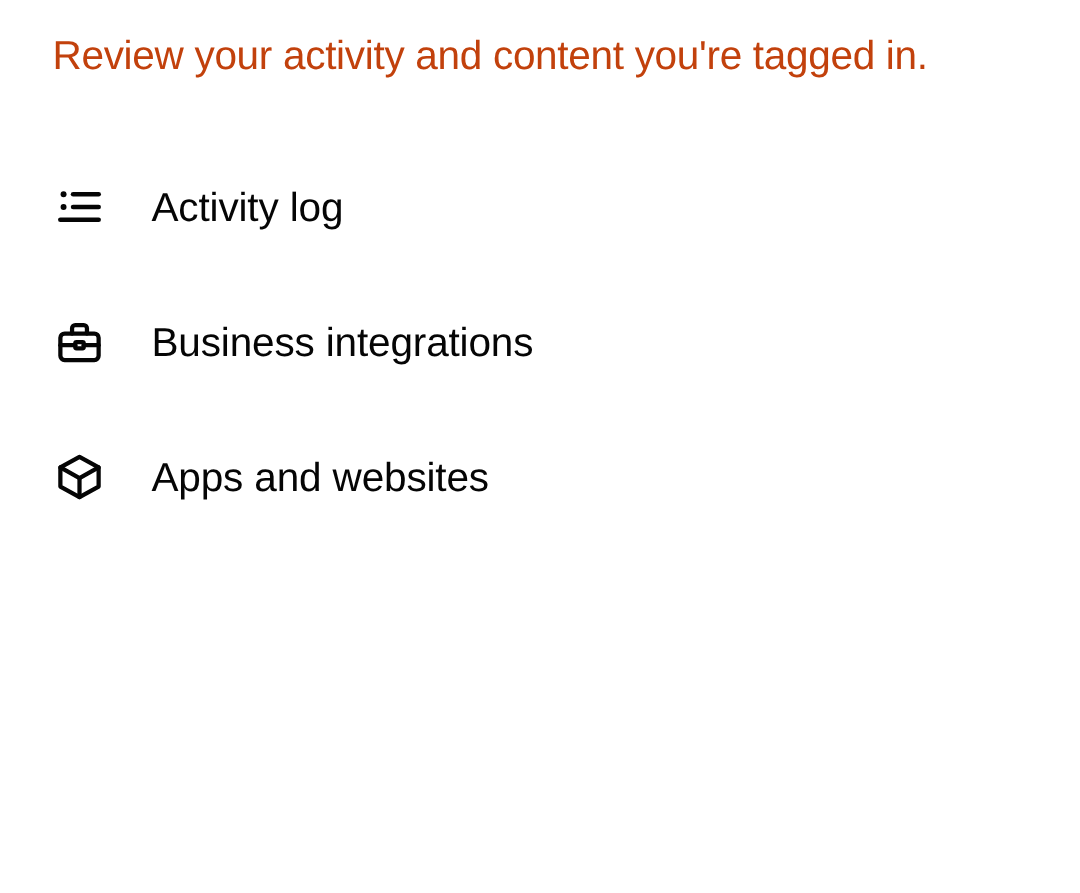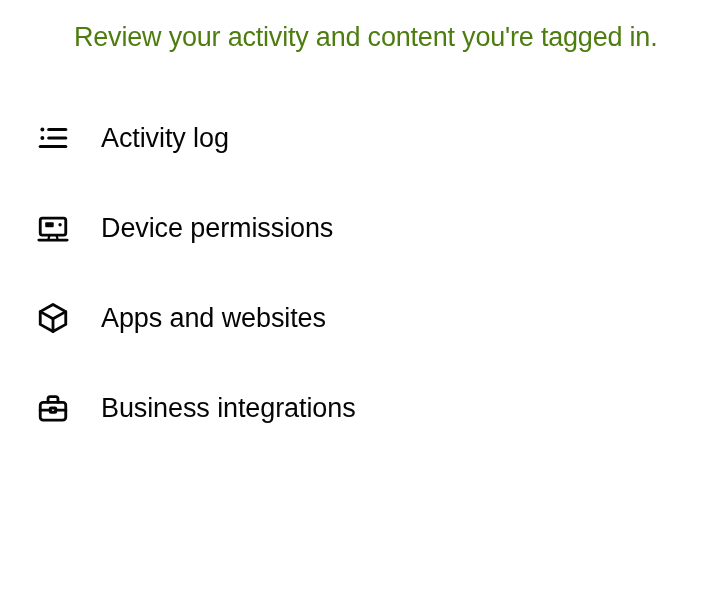--- a/index.html
+++ b/index.html
@@ -20,24 +20,23 @@
     .title {
       font-size: 32px;
       font-weight: 700;
       color: #050505;
       letter-spacing: -0.3px;
       margin-bottom: 5px;
     }
     .subtitle {
       font-size: 27px;
       font-weight: 400;
-      color: #4d7c0f;
+      color: #c2410c;
       line-height: 1.3;
       letter-spacing: -0.2px;
-      margin-left: 39px;
     }
     .menu {
       display: flex;
       flex-direction: column;
     }
     .menu-item {
       display: flex;
       align-items: center;
       gap: 30px;
       padding: 27px 0;
@@ -77,51 +76,39 @@
         <circle cx="4.5" cy="6" r="1.4" fill="#050505" stroke="none"></circle>
         <line x1="9" y1="6" x2="21" y2="6"></line>
         <circle cx="4.5" cy="12" r="1.4" fill="#050505" stroke="none"></circle>
         <line x1="9" y1="12" x2="21" y2="12"></line>
         <line x1="3" y1="18" x2="21" y2="18"></line>
       </svg>
     </span>
     <span class="menu-label">Activity log</span>
   </div>
 
-  <div class="menu-item">
-    <span class="icon-wrap">
-      <svg viewBox="0 0 24 24" fill="none" stroke="#050505" stroke-width="2" stroke-linejoin="round">
-        <rect x="3" y="5" width="18" height="12" rx="1.5"></rect>
-        <rect x="6.5" y="8" width="6" height="3.5" rx="0.7" fill="#050505" stroke="none"></rect>
-        <circle cx="17" cy="9.7" r="1.2" fill="#050505" stroke="none"></circle>
-        <path d="M2 20.5 L22 20.5" stroke-linecap="round"></path>
-        <path d="M9.5 17 L8.7 20.5 M14.5 17 L15.3 20.5" stroke-width="1.6"></path>
-      </svg>
-    </span>
-    <span class="menu-label">Device permissions</span>
-  </div>
-
-  <div class="menu-item">
-    <span class="icon-wrap">
-      <svg viewBox="0 0 24 24" fill="none" stroke="#050505" stroke-width="2" stroke-linejoin="round" stroke-linecap="round">
-        <path d="M12 2.5 L21 7.5 L21 16.5 L12 21.5 L3 16.5 L3 7.5 Z"></path>
-        <path d="M3 7.5 L12 12.5 L21 7.5"></path>
-        <path d="M12 12.5 L12 21.5"></path>
-      </svg>
-    </span>
-    <span class="menu-label">Apps and websites</span>
-  </div>
 
   <div class="menu-item">
     <span class="icon-wrap">
       <svg viewBox="0 0 24 24" fill="none" stroke="#050505" stroke-width="2" stroke-linejoin="round" stroke-linecap="round">
         <rect x="3" y="8" width="18" height="12.5" rx="2"></rect>
         <path d="M8.5 8 V5.5 a1.5 1.5 0 0 1 1.5 -1.5 h4 a1.5 1.5 0 0 1 1.5 1.5 V8"></path>
         <path d="M3 13.5 h7"></path>
         <path d="M14 13.5 h7"></path>
         <rect x="10" y="12" width="4" height="3" rx="0.6"></rect>
       </svg>
     </span>
     <span class="menu-label">Business integrations</span>
   </div>
 
+  <div class="menu-item">
+    <span class="icon-wrap">
+      <svg viewBox="0 0 24 24" fill="none" stroke="#050505" stroke-width="2" stroke-linejoin="round" stroke-linecap="round">
+        <path d="M12 2.5 L21 7.5 L21 16.5 L12 21.5 L3 16.5 L3 7.5 Z"></path>
+        <path d="M3 7.5 L12 12.5 L21 7.5"></path>
+        <path d="M12 12.5 L12 21.5"></path>
+      </svg>
+    </span>
+    <span class="menu-label">Apps and websites</span>
+  </div>
+
 
 </nav>
 
 </body></html>

